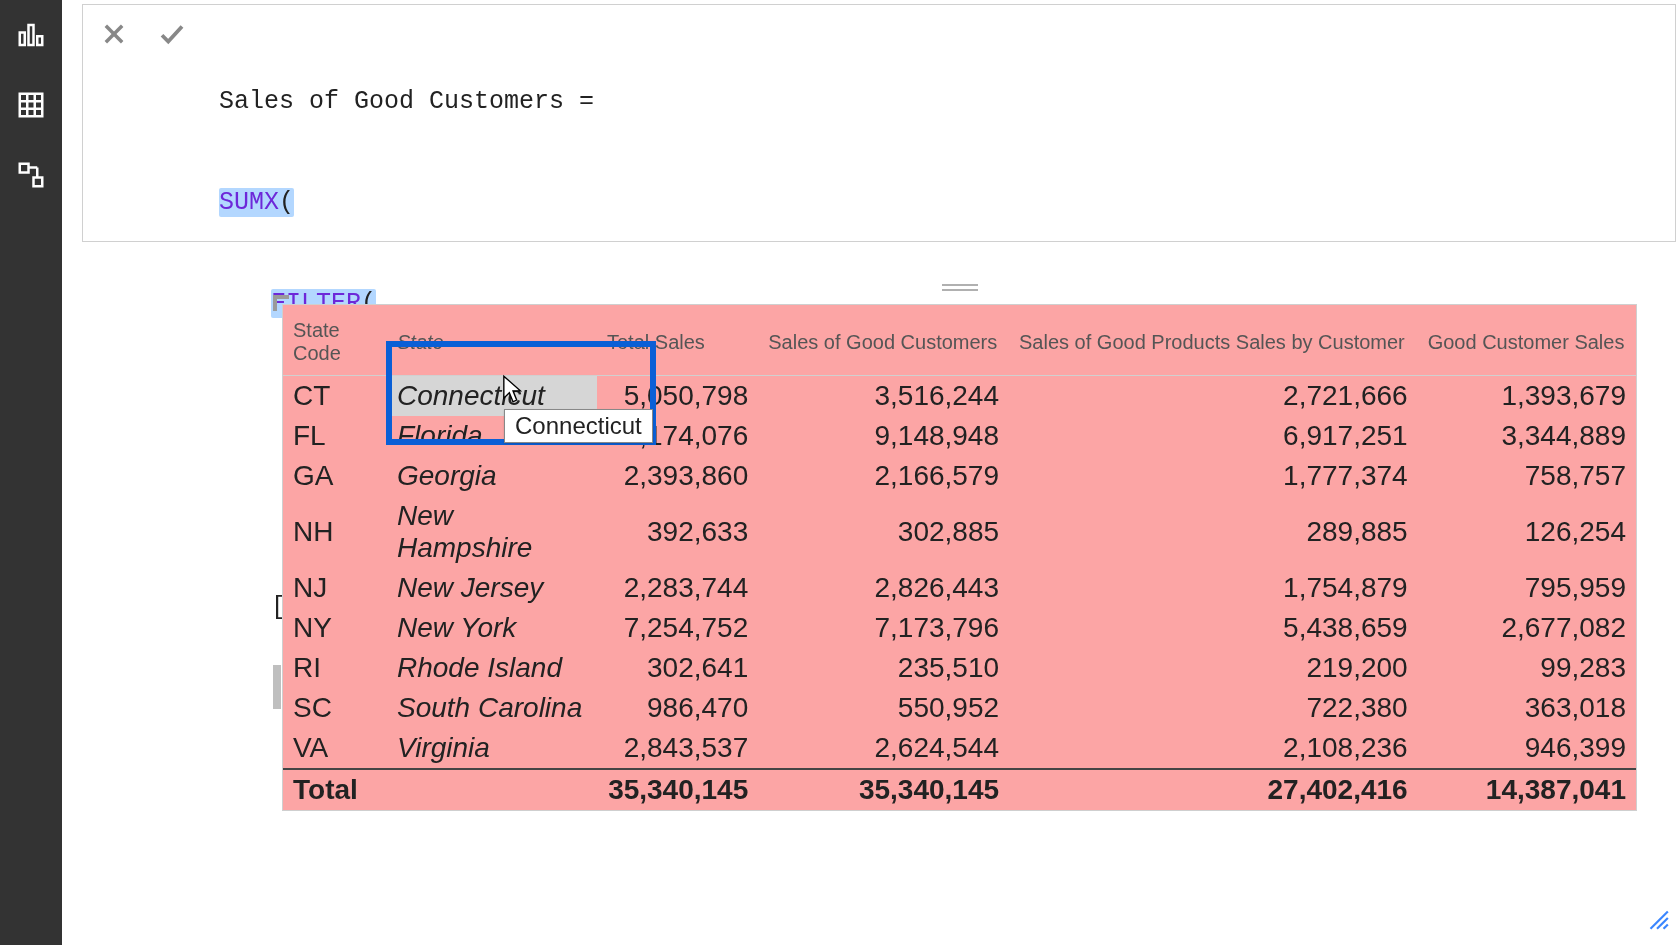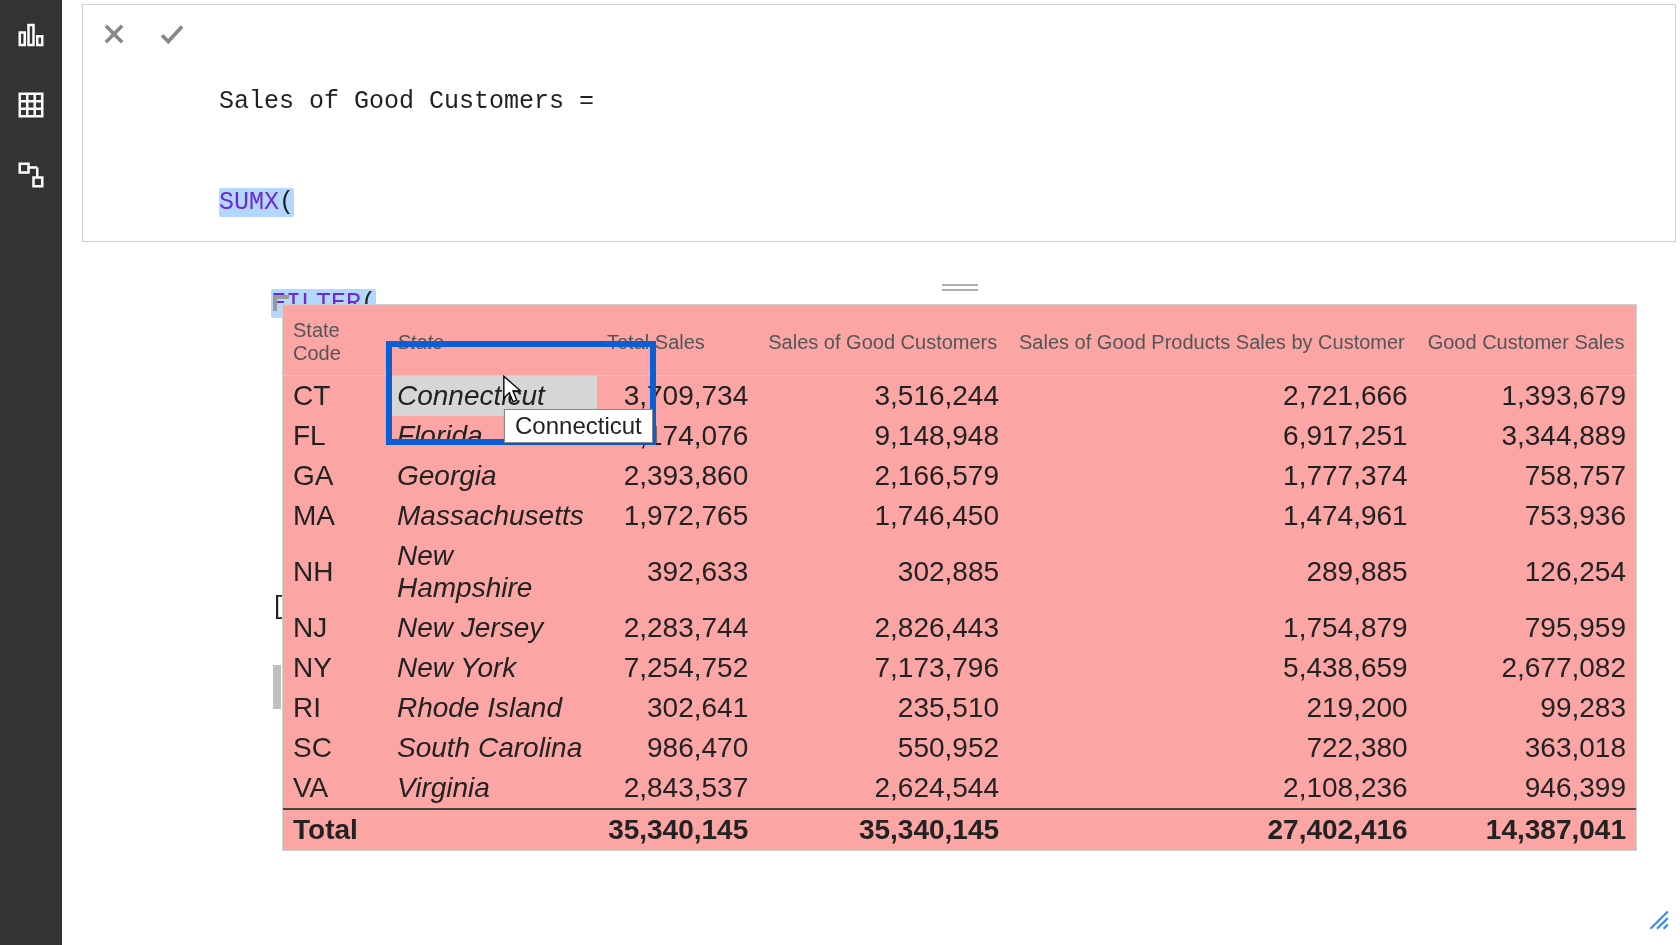--- a/index.html
+++ b/index.html
@@ -249,48 +249,40 @@
           <th class="num">Total Sales</th>
           <th class="num">Sales of Good Customers</th>
           <th class="num">Sales of Good Products Sales by Customer</th>
           <th class="num">Good Customer Sales</th>
         </tr>
       </thead>
       <tbody id="tbody">
           <tr>
             <td class="col-code">CT</td>
             <td class="col-state cell-selected">Connecticut</td>
-            <td class="num">3,709,734</td>
+            <td class="num">5,050,798</td>
             <td class="num">3,516,244</td>
             <td class="num">2,721,666</td>
             <td class="num">1,393,679</td>
           </tr>
           <tr>
             <td class="col-code">FL</td>
             <td class="col-state ">Florida</td>
             <td class="num">9,174,076</td>
             <td class="num">9,148,948</td>
             <td class="num">6,917,251</td>
             <td class="num">3,344,889</td>
           </tr>
           <tr>
             <td class="col-code">GA</td>
             <td class="col-state ">Georgia</td>
             <td class="num">2,393,860</td>
             <td class="num">2,166,579</td>
             <td class="num">1,777,374</td>
             <td class="num">758,757</td>
-          </tr>
-          <tr>
-            <td class="col-code">MA</td>
-            <td class="col-state ">Massachusetts</td>
-            <td class="num">1,972,765</td>
-            <td class="num">1,746,450</td>
-            <td class="num">1,474,961</td>
-            <td class="num">753,936</td>
           </tr>
           <tr>
             <td class="col-code">NH</td>
             <td class="col-state ">New Hampshire</td>
             <td class="num">392,633</td>
             <td class="num">302,885</td>
             <td class="num">289,885</td>
             <td class="num">126,254</td>
           </tr>
           <tr>

